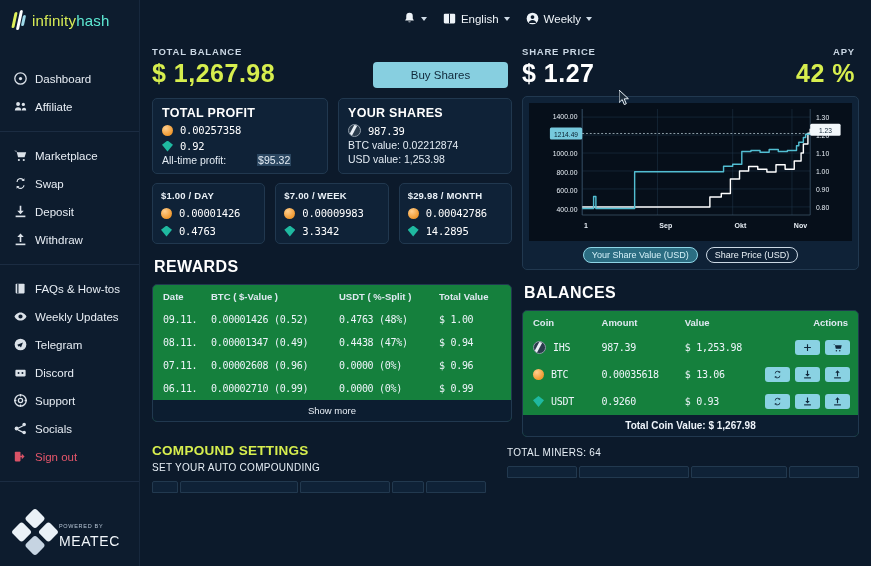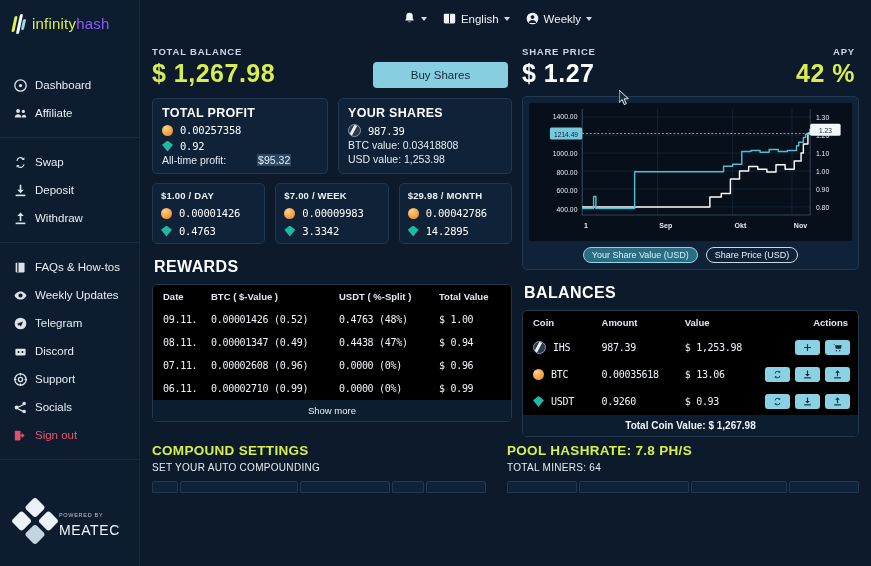--- a/index.html
+++ b/index.html
@@ -21,21 +21,21 @@
     flex: 0 0 140px;
   }
   .logo-row { display: flex; align-items: center; gap: 6px; padding: 10px 0 0 13px; height: 38px; }
   .logo-mark { width: 13px; height: 20px; position: relative; }
   .logo-mark i { position:absolute; display:block; width:3px; border-radius:2px; }
   .logo-mark i:nth-child(1){ left:0; top:2px; height:16px; background:#dff05a; transform:skewX(-12deg); }
   .logo-mark i:nth-child(2){ left:5px; top:0px; height:20px; background:#ffffff; transform:skewX(-12deg); }
   .logo-mark i:nth-child(3){ left:9px; top:5px; height:11px; background:#9fd9e8; transform:skewX(-12deg); }
   .logo-text { font-size: 15px; letter-spacing: .2px; }
   .logo-text .a { color: #d8ec55; }
-  .logo-text .b { color: #8b5cf6; }
+  .logo-text .b { color: #5eead4; }
 
   .nav-group { padding: 8px 0; }
   .nav-group + .nav-group { border-top: 1px solid #1b2c42; }
   #nav-top { margin-top: 24px; }
   .nav-item {
     display: flex; align-items: center; gap: 8px;
     height: 24px; padding: 0 0 0 14px;
     font-size: 11.5px; color: #e7edf4; cursor: pointer;
     margin: 4px 0;
   }
@@ -120,21 +120,21 @@
   .lg {
     font-size: 9px; padding: 2px 8px; border-radius: 9px; cursor:pointer;
   }
   .lg.on { background:#2b6d82; border:1px solid #8ed5e6; color:#d5f2fa; }
   .lg.off { background:transparent; border:1px solid #cbd8e4; color:#e9f1f7; }
 
   
   .sect-title { font-size: 16px; font-weight: bold; letter-spacing:.4px; margin: 14px 0 8px 2px; }
 
   
-  .tbl { background:#000000; border:1px solid #21384f; border-radius:5px; overflow:hidden; }
+  .tbl { background:#15803d; border:1px solid #21384f; border-radius:5px; overflow:hidden; }
   table { width:100%; border-collapse: collapse; }
   .th { font-size: 9.5px; font-weight: bold; color:#dfe8f1; padding: 6px 0 6px 0; text-align:left; }
   .td { font-size: 10px; padding: 6px 0; color:#eef4fa; font-family:"DejaVu Sans Mono", monospace; letter-spacing:-.3px; }
   .showmore { text-align:center; font-size:9.5px; padding: 5px 0; color:#e8eff6; cursor:pointer; background:#0c1d30; }
   .totalrow { text-align:center; font-size:10px; padding: 5px 0; color:#eef4fa; font-weight:bold; background:#0c1d30; }
 
   .coin-cell { display:flex; align-items:center; gap:7px; }
   .act { display:flex; gap:5px; justify-content:flex-end; padding-right:8px; }
   .act button {
     width: 25px; height: 15px; border:none; border-radius:3px;
@@ -188,20 +188,30 @@
               <circle cx="11.5" cy="5.5" r="2"></circle>
               <path d="M1 13c0-2.5 1.8-4 4-4s4 1.5 4 4z"></path>
               <path d="M9.5 13c0-2 1.2-3.4 3-3.4S15 11 15 13z"></path>
             </svg>
           </span>
         <span>Affiliate</span>
       </div>
     </nav>
 
     <nav class="nav-group">
+      <div class="nav-item">
+        <span class="nav-ico">
+            <svg viewBox="0 0 16 16">
+              <path d="M0 2h3l2 8h8l2-6H4.5"></path>
+              <circle cx="6" cy="13.5" r="1.3"></circle>
+              <circle cx="12" cy="13.5" r="1.3"></circle>
+            </svg>
+          </span>
+        <span>Marketplace</span>
+      </div>
       <div class="nav-item">
         <span class="nav-ico">
             <svg viewBox="0 0 16 16">
               <path d="M3 6a5 5 0 018.6-3.2l1.2-1.2V5H9.2l1.3-1.3A3.6 3.6 0 004.4 6zM13 10a5 5 0 01-8.6 3.2L3.2 14.4V11H6.8l-1.3 1.3A3.6 3.6 0 0011.6 10z"></path>
             </svg>
           </span>
         <span>Swap</span>
       </div>
       <div class="nav-item">
         <span class="nav-ico">
@@ -359,21 +369,21 @@
             </div>
             <div class="sub"><span>All-time profit: </span><span class="hl">$95.32</span></div>
           </div>
 
           <div class="card" style="width:174px">
             <div class="card-title">YOUR SHARES</div>
             <div class="coinline">
               <span class="dot-ihs"></span>
               <span class="mono">987.39</span>
             </div>
-            <div class="sub">BTC value: 0.03418808</div>
+            <div class="sub">BTC value: 0.02212874</div>
             <div class="sub">USD value: 1,253.98</div>
           </div>
         </div>
 
         <div class="mini-grid">
           <div class="mini">
             <div class="mini-title">$1.00 / DAY</div>
             <div class="coinline">
                 <span class="dot-btc"></span>
                 <span class="mono">0.00001426</span>
@@ -622,21 +632,20 @@
         <div class="b-sub">SET YOUR AUTO COMPOUNDING</div>
         <div class="stub">
           <div style="width:26px"></div>
             <div style="width:118px"></div>
             <div style="width:90px"></div>
             <div style="width:32px"></div>
             <div style="width:60px"></div>
         </div>
       </div>
       <div class="bhalf">
-        <div class="b-title">POOL HASHRATE: 7.8 PH/S</div>
         <div class="b-sub">TOTAL MINERS: 64</div>
         <div class="stub">
           <div style="width:70px"></div>
             <div style="width:110px"></div>
             <div style="width:96px"></div>
             <div style="width:70px"></div>
         </div>
       </div>
     </div>
 

